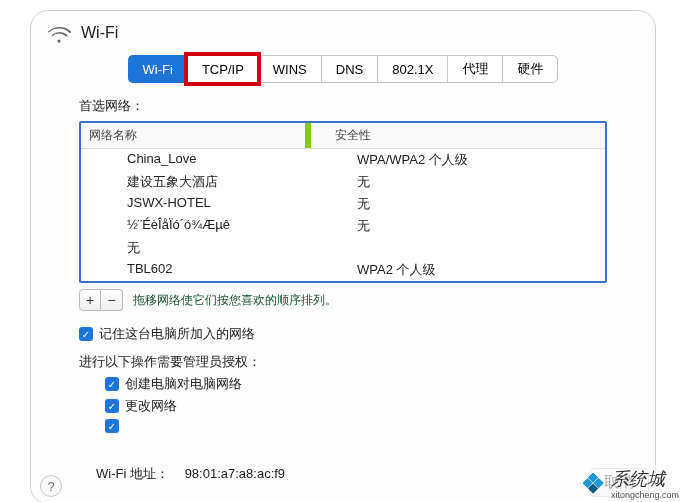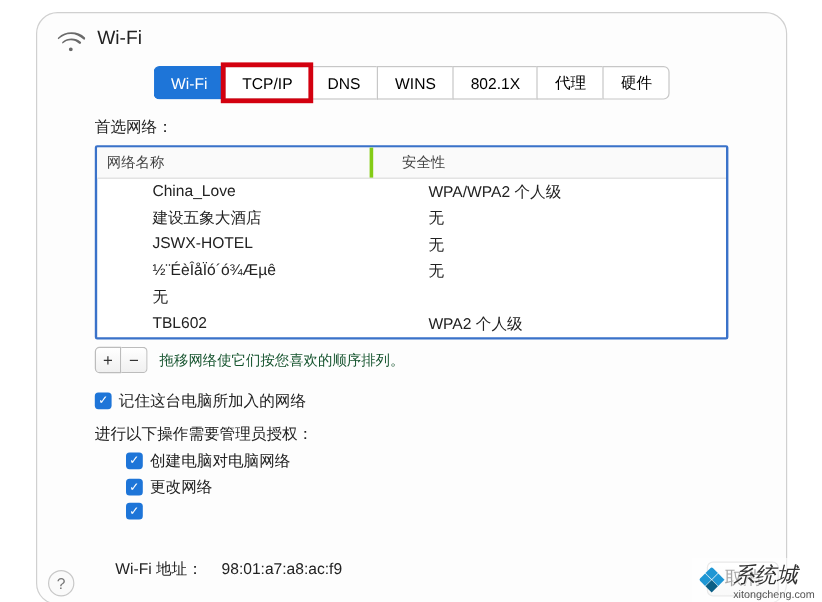--- a/index.html
+++ b/index.html
@@ -75,21 +75,21 @@
   }
   .thead {
     display: flex;
     background: #fafafa;
     border-bottom: 1px solid #ddd;
   }
   .th {
     padding: 4px 8px;
     font-size: 12px;
     color: #444;
-    border-right: 3px solid #84cc16;
+    border-right: 6px solid #84cc16;
   }
   .th:last-child { border-right: none; margin-left: 16px; }
   .c1 { flex: 0 0 230px; }
   .c2 { flex: 1; }
   .tr { display: flex; padding: 2px 8px; font-size: 13px; margin-left: 38px; }
   .td1 { flex: 0 0 230px; }
   .td2 { flex: 1; }
   .controls-row {
     display: flex; align-items: center; gap: 10px; margin-top: 6px;
   }
@@ -147,22 +147,22 @@
         <path d="M12 16.5a1.6 1.6 0 1 0 0 3.2 1.6 1.6 0 0 0 0-3.2zM5.2 11.8a1 1 0 0 0 0 1.5 9.6 9.6 0 0 1 13.6 0 1 1 0 1 0 1.4-1.5 11.6 11.6 0 0 0-15 0zM1.6 8.2a1 1 0 0 0 0 1.5 14.7 14.7 0 0 1 20.8 0 1 1 0 1 0 1.4-1.5 16.7 16.7 0 0 0-22.2 0z" fill="#6a6a6a"></path>
       </svg>
     </span>
     <span class="title">Wi-Fi</span>
   </div>
 
   <div class="tabs">
     <div class="seg">
       <button class="active">Wi-Fi</button>
       <button class="highlight">TCP/IP</button>
+      <button>WINS</button>
       <button>DNS</button>
-      <button>WINS</button>
       <button>802.1X</button>
       <button>代理</button>
       <button>硬件</button>
     </div>
   </div>
 
   <div class="body">
     <div class="label">首选网络：</div>
 
     <div class="table-wrap">

